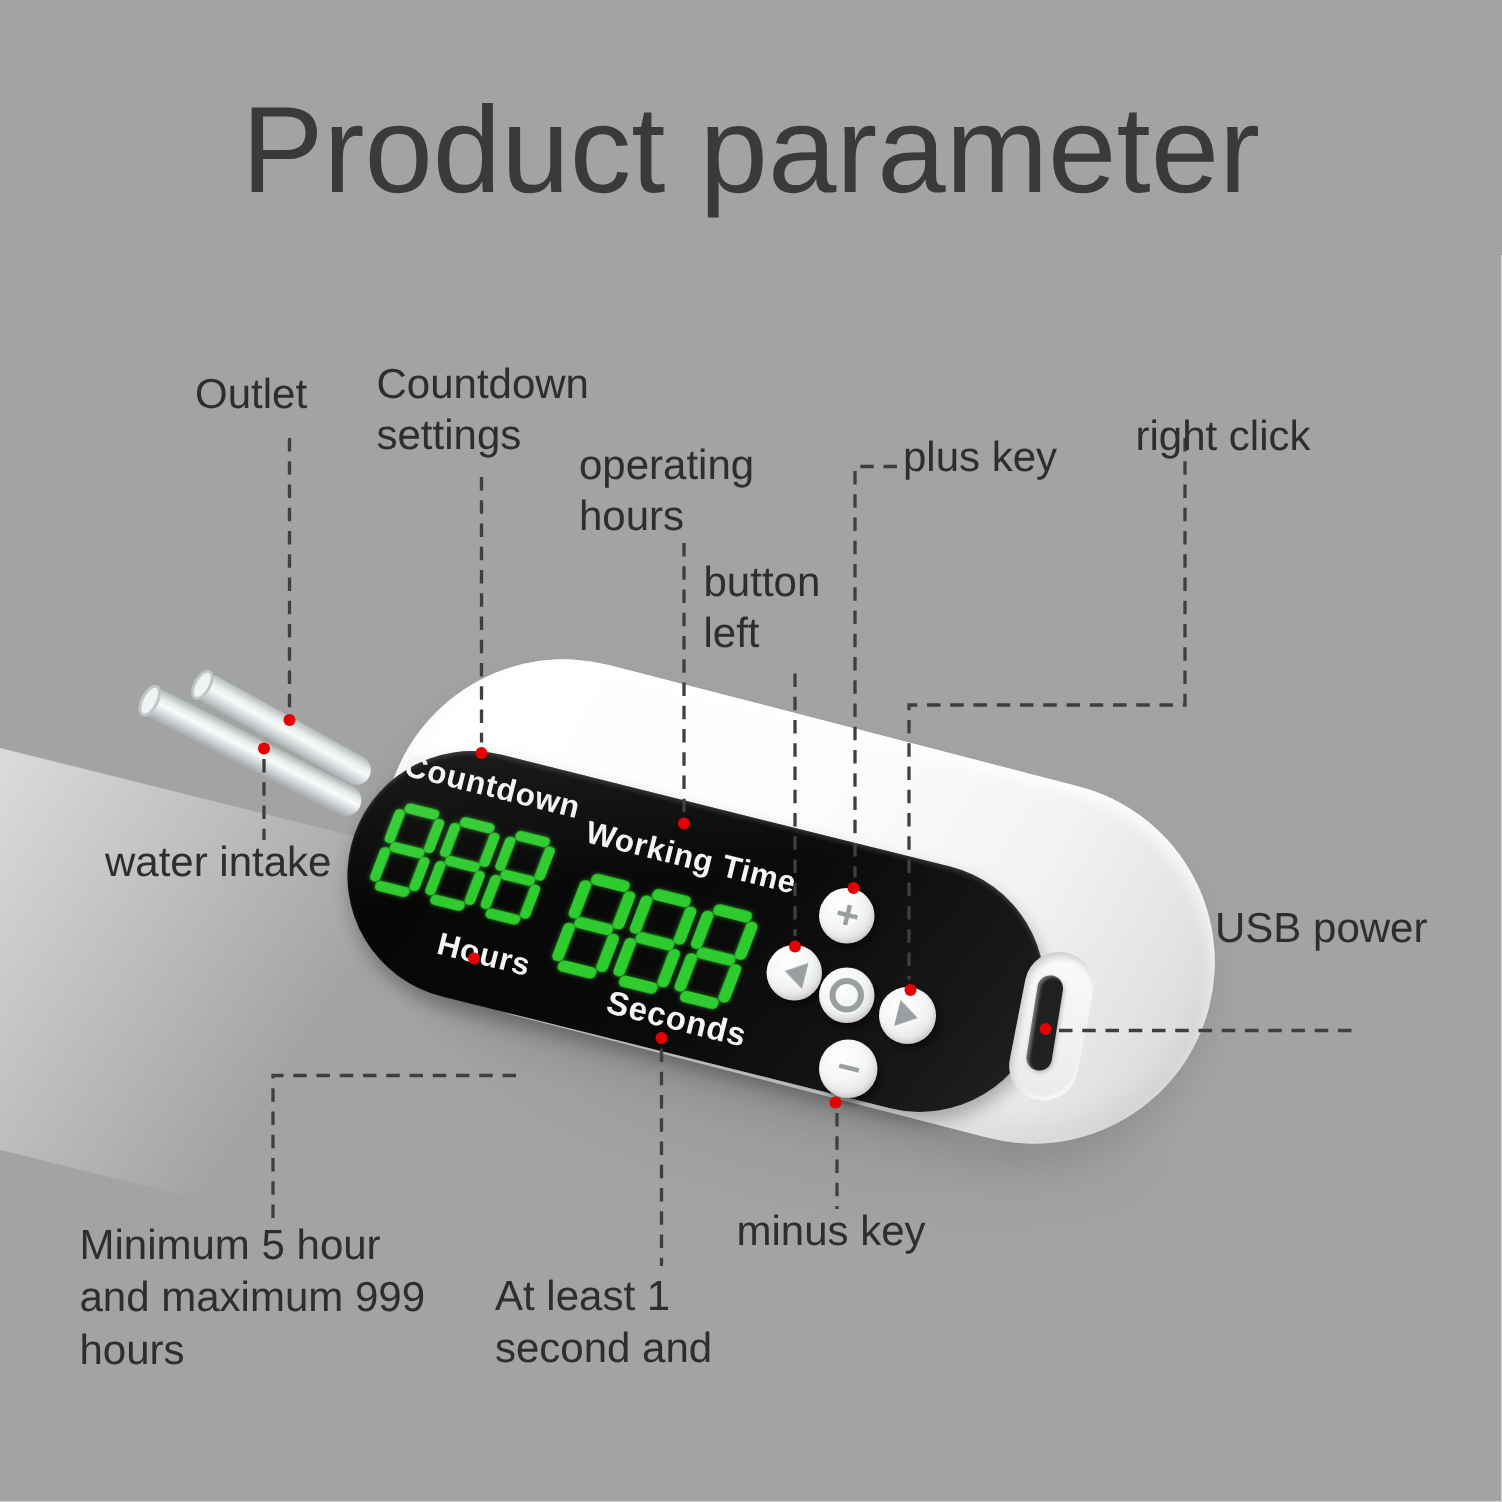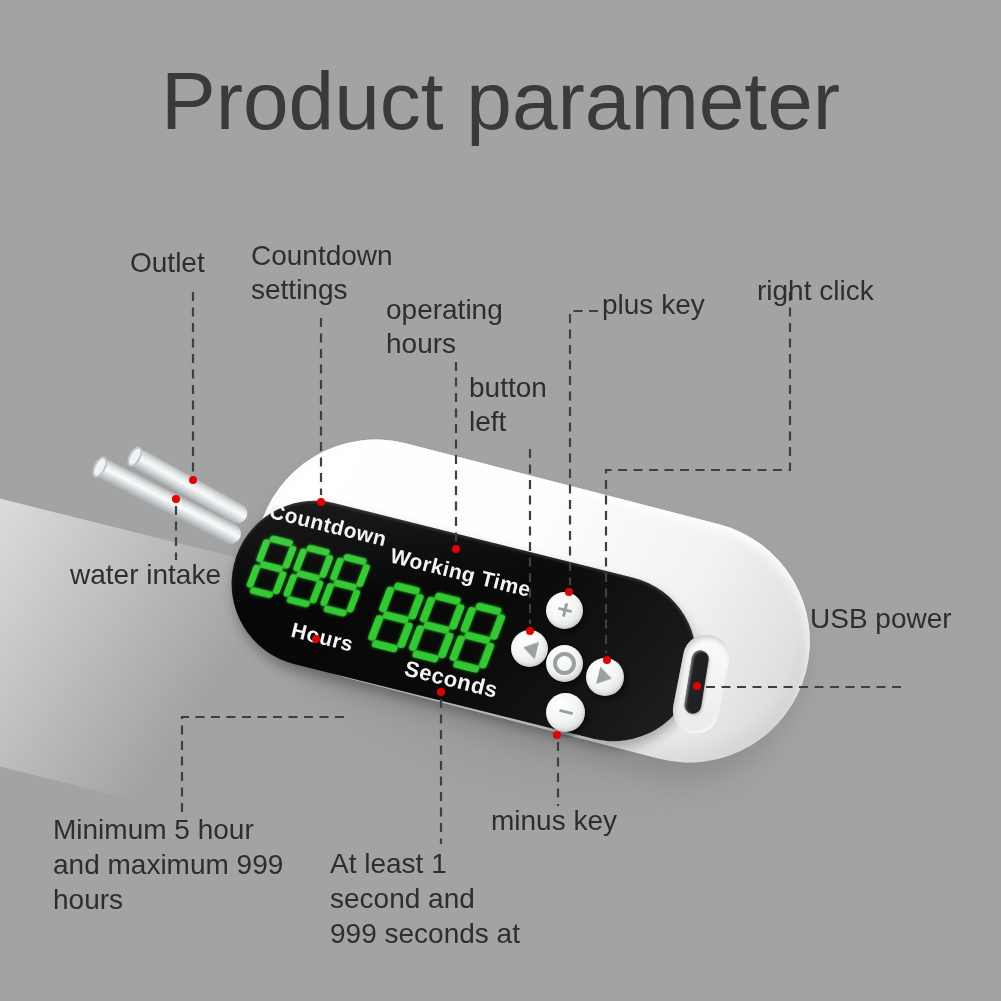--- a/index.html
+++ b/index.html
@@ -238,21 +238,20 @@
 
   <div class="lbl big z6" style="left:53px;top:812px;width:270px;">
     <div>Minimum 5 hour</div>
     <div>and maximum 999</div>
     <div>hours</div>
   </div>
 
   <div class="lbl big z6" style="left:330px;top:846px;width:230px;">
     <div>At least 1</div>
     <div>second and</div>
-    <div>999 seconds at</div>
   </div>
 
 </div>
 
 <svg width="0" height="0" style="position:absolute" aria-hidden="true">
   <defs>
     <g id="d8" fill="currentColor">
       <rect x="7" y="0" width="30" height="9" rx="4"></rect>
       <rect x="7" y="35.5" width="30" height="9" rx="4"></rect>
       <rect x="7" y="71" width="30" height="9" rx="4"></rect>

